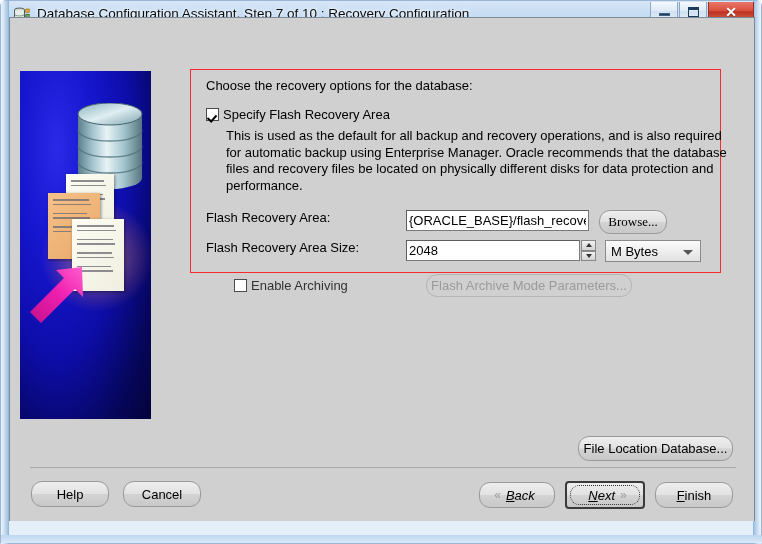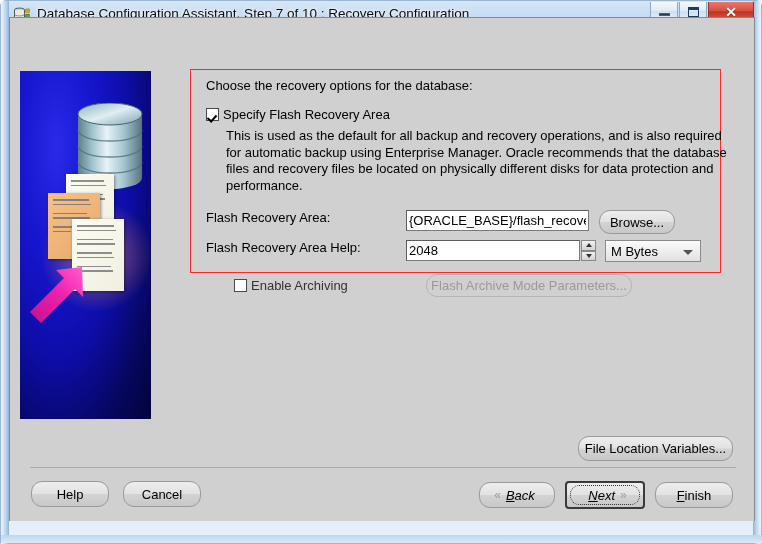--- a/index.html
+++ b/index.html
@@ -254,21 +254,21 @@
     cursor: pointer;
     user-select: none;
     white-space: nowrap;
   }
   .btn.disabled {
     color: #9a9a9a;
     border-color: #b5b5b5;
     background: #d0d0d0;
     cursor: default;
   }
-  .btn-browse { width: 76px; margin-left: 10px; }
+  .btn-browse { width: 68px; margin-left: 10px; font-family: Liberation Serif, serif; }
   .btn-edit-archive { width: 206px; position: absolute; left: 220px; top: 0; height: 23px; }
   .btn-flv {
     position: absolute; right: 21px; top: 418px;
     width: 155px; height: 25px;
   }
 
   .archive-row {
     position: relative;
     margin-top: 12px;
     display: flex; align-items: center;
@@ -449,21 +449,21 @@
       <div class="desc">This is used as the default for all backup and recovery operations, and is also required for automatic backup using Enterprise Manager. Oracle recommends that the database files and recovery files be located on physically different disks for data protection and performance.</div>
 
       <div class="fields">
         <div class="field-row">
           <span class="field-label">Flash Recovery Area:</span>
           <input class="text-input input-path" type="text" value="{ORACLE_BASE}/flash_recovery_" style="">
           <span class="btn btn-browse">Browse...</span>
         </div>
 
         <div class="field-row">
-          <span class="field-label">Flash Recovery Area Help:</span>
+          <span class="field-label">Flash Recovery Area Size:</span>
           <input class="text-input input-size" type="text" value="2048" style="">
           <span class="spinner">
             <span class="spin-btn spin-up">
                 <span class="tri"></span>
               </span>
             <span class="spin-btn spin-down">
                 <span class="tri"></span>
               </span>
           </span>
           <span class="combo">
@@ -473,21 +473,21 @@
         </div>
 
         <div class="archive-row">
           <span class="checkbox"></span>
           <span class="cb-label disabled-text">Enable Archiving</span>
           <span class="btn btn-edit-archive disabled">Flash Archive Mode Parameters...</span>
         </div>
       </div>
     </div>
 
-    <span class="btn btn-flv">File Location Variables...</span>
+    <span class="btn btn-flv">File Location Database...</span>
 
     <div class="sep"></div>
 
     <div class="bottom-left">
       <span class="btn btn-wide">Help</span>
       <span class="btn btn-wide">Cancel</span>
     </div>
 
     <div class="bottom-right">
       <span class="btn btn-nav">

